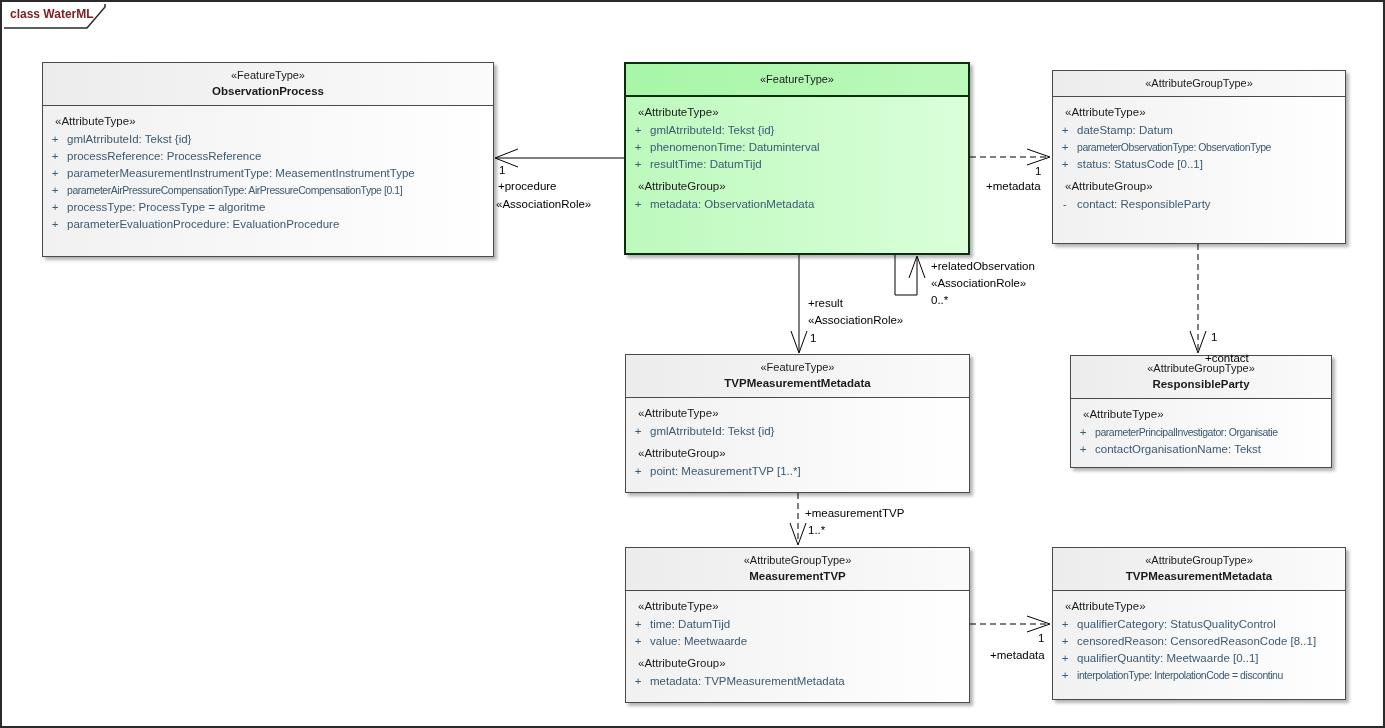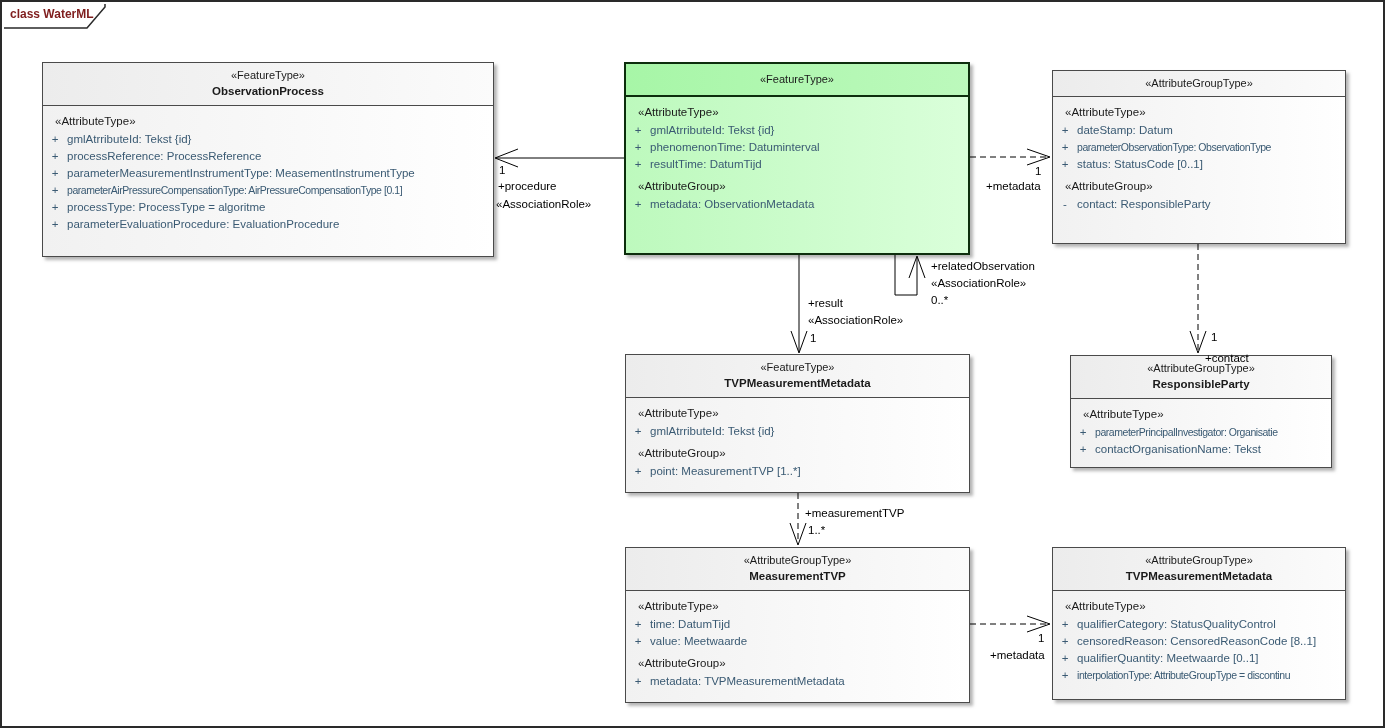--- a/index.html
+++ b/index.html
@@ -211,21 +211,21 @@
       <div class="row">
           <span class="vis">+</span>
           <span class="atext">censoredReason: CensoredReasonCode [8..1]</span>
         </div>
       <div class="row">
           <span class="vis">+</span>
           <span class="atext">qualifierQuantity: Meetwaarde [0..1]</span>
         </div>
       <div class="row condensed">
           <span class="vis">+</span>
-          <span class="atext">interpolationType: AttributeGroupType = discontinu</span>
+          <span class="atext">interpolationType: InterpolationCode = discontinu</span>
         </div>
     </div>
   </div>
 
   <svg id="overlay" xmlns="http://www.w3.org/2000/svg" width="1385" height="728" viewBox="0 0 1385 728">
 
     <path class="frameline" d="M2,26 L85,26 L103,5 L103,2"></path>
 
     <path class="solidline" d="M622,156 L494,156"></path>
     <path class="arrowhead" d="M493,156 L516,147 M493,156 L516,165"></path>

